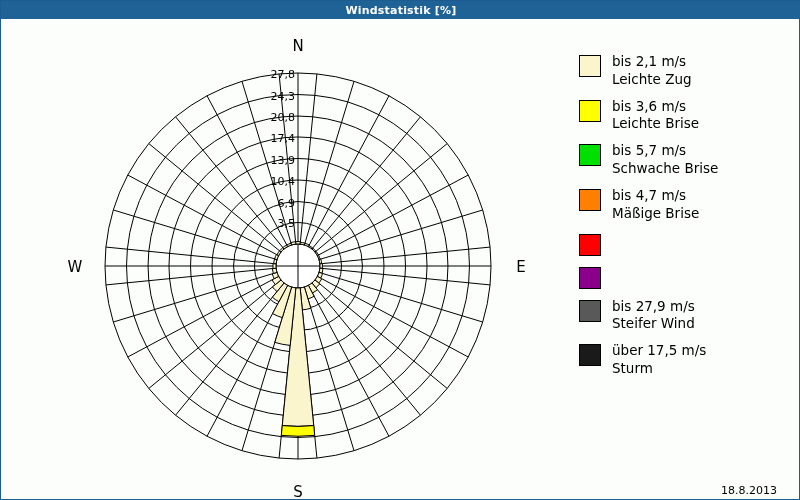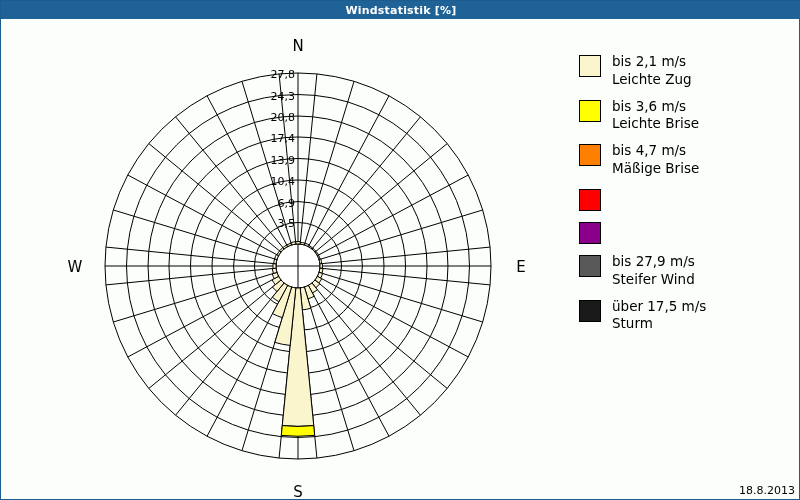--- a/index.html
+++ b/index.html
@@ -46,21 +46,21 @@
     margin-top:2px;
   }
   .legend-text{
     margin-left:11px;
     font-size:13.5px;
     color:#000000;
     line-height:1.32;
   }
   .legend-text div{white-space:nowrap;}
   #datestamp{
-    position:absolute;right:4px;bottom:2px;
+    position:absolute;right:22px;bottom:2px;
     font-size:11px;color:#000000;text-align:right;
   }
   text{font-family:"DejaVu Sans", sans-serif;}
 </style>
 </head>
 <body>
 
 <div id="app">
 
   <div id="titlebar">
@@ -177,20 +177,27 @@
         </div>
       </div>
       <div class="legend-item">
         <div class="swatch" style="background: rgb(255, 255, 0);"></div>
         <div class="legend-text">
           <div>bis 3,6 m/s</div>
           <div>Leichte Brise</div>
         </div>
       </div>
       <div class="legend-item">
+        <div class="swatch" style="background: rgb(0, 224, 0);"></div>
+        <div class="legend-text">
+          <div>bis 5,7 m/s</div>
+          <div>Schwache Brise</div>
+        </div>
+      </div>
+      <div class="legend-item">
         <div class="swatch" style="background: rgb(255, 128, 0);"></div>
         <div class="legend-text">
           <div>bis 4,7 m/s</div>
           <div>Mäßige Brise</div>
         </div>
       </div>
       <div class="legend-item">
         <div class="swatch" style="background: rgb(255, 0, 0);"></div>
       </div>
       <div class="legend-item">

